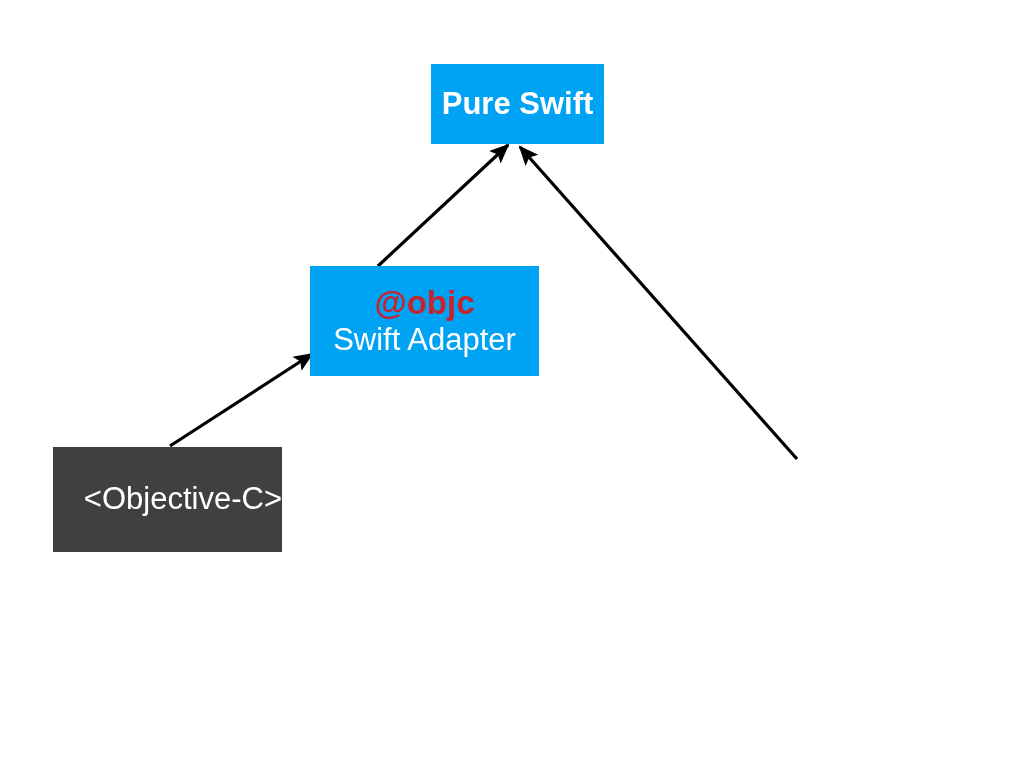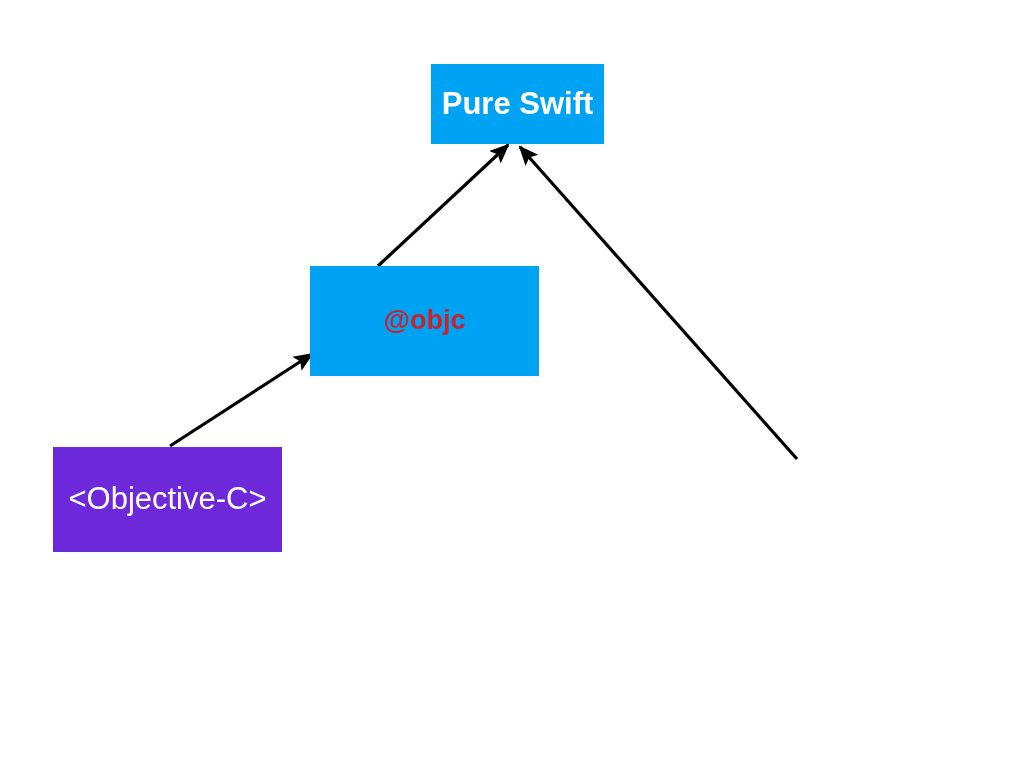--- a/index.html
+++ b/index.html
@@ -34,21 +34,21 @@
     box-sizing: border-box;
     display: flex;
     flex-direction: column;
     align-items: center;
     justify-content: center;
     z-index: 2;
     text-align: center;
     line-height: 1.12;
   }
   .node-blue { background: #00a2f3; }
-  .node-green { background: #6d28d9; }
+  .node-green { background: #404040; align-items: flex-end; }
 
   #node-pure-swift {
     left: 431px;
     top: 60px;
     width: 173px;
     height: 80px;
   }
   #node-objc-adapter {
     left: 310px;
     top: 262px;
@@ -76,21 +76,21 @@
     white-space: nowrap;
   }
   .label-white-regular {
     color: #ffffff;
     font-size: 31px;
     font-weight: normal;
     white-space: nowrap;
   }
   .label-red {
     color: #c8232c;
-    font-size: 27px;
+    font-size: 33px;
     font-weight: bold;
     white-space: nowrap;
     margin-bottom: 1px;
   }
 </style>
 </head>
 <body>
 
 <div id="canvas">
 
@@ -107,20 +107,21 @@
 
     <line x1="170" y1="442" x2="312" y2="350" stroke="#000000" stroke-width="3.2" marker-end="url(#arrowhead)"></line>
   </svg>
 
   <div class="node node-blue" id="node-pure-swift">
     <span class="label-white">Pure Swift</span>
   </div>
 
   <div class="node node-blue" id="node-objc-adapter">
     <span class="label-red">@objc</span>
+    <span class="label-white-regular">Swift Adapter</span>
   </div>
 
   <div class="node node-green" id="node-objective-c">
     <span class="label-white-regular">&lt;Objective-C&gt;</span>
   </div>
 
 
 </div>
 
 </body></html>

